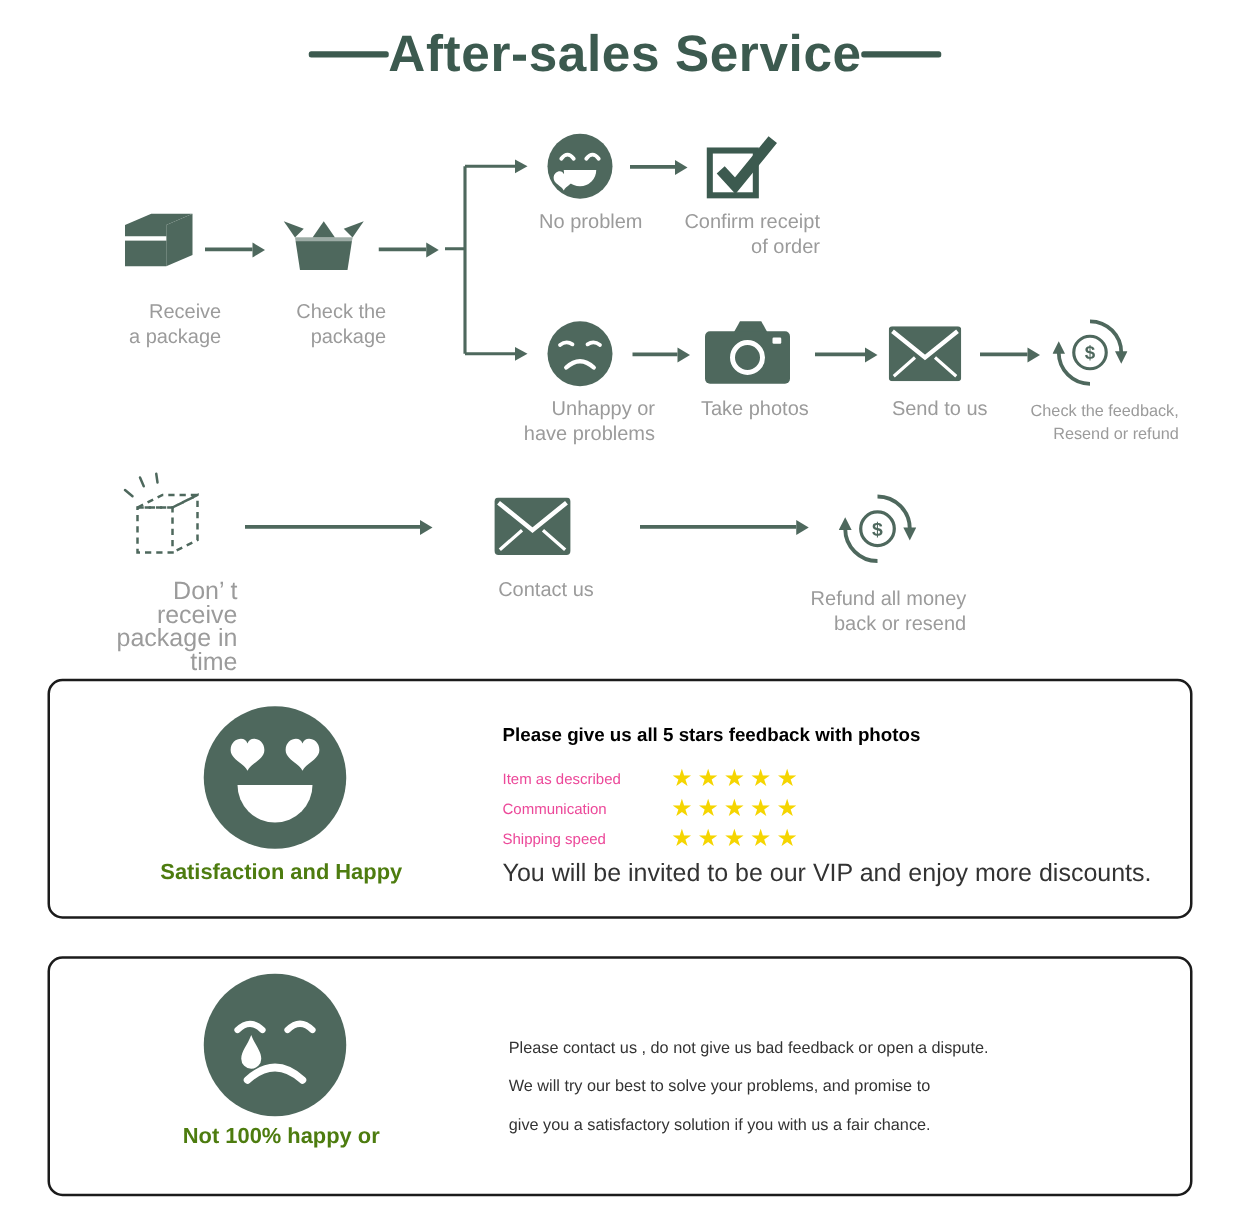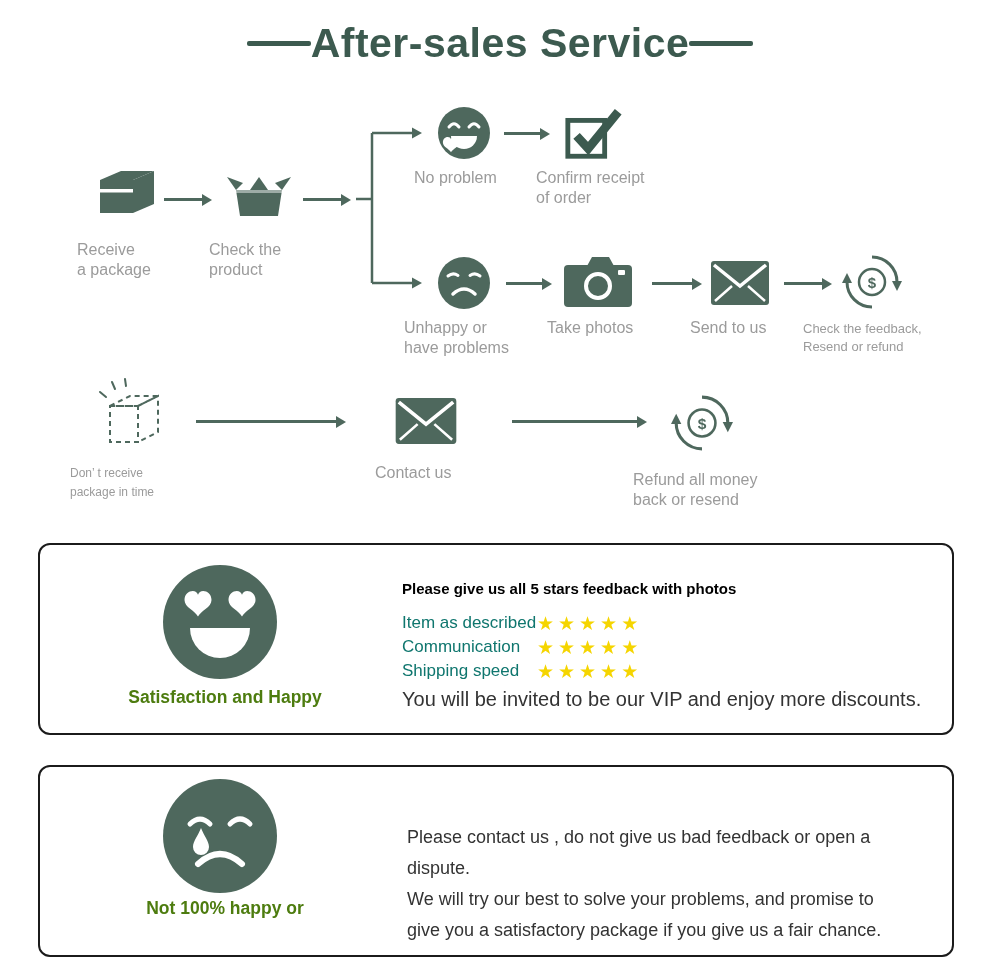--- a/index.html
+++ b/index.html
@@ -11,36 +11,36 @@
   }
   *{box-sizing:border-box;margin:0;padding:0;}
   body{background:#ffffff;font-family:"Liberation Sans",sans-serif;}
   .canvas{position:relative;width:1000px;height:980px;margin:0 auto;background:#ffffff;overflow:hidden;}
   .abs{position:absolute;}
   
   .title-row{position:absolute;top:12px;left:0;right:0;height:62px;display:flex;align-items:center;justify-content:center;}
   .title-dash{width:64px;height:5px;background:var(--title);border-radius:2px;}
   .title{font-size:41px;font-weight:700;color:var(--title);letter-spacing:0.5px;}
   
-  .lbl{position:absolute;color:var(--label);font-size:16px;text-align:left;line-height:20px;}
-  .lbl.mid{font-size:12px;line-height:19px;}
+  .lbl{position:absolute;color:var(--label);font-size:16px;text-align:right;line-height:20px;}
+  .lbl.mid{font-size:20px;line-height:19px;}
   .lbl.small{font-size:13px;line-height:18px;}
   
   .harrow{position:absolute;height:3px;background:var(--accent);}
   .harrow::after{content:'';position:absolute;right:-10px;top:-4.5px;width:0;height:0;
     border-left:10px solid var(--accent);border-top:6px solid transparent;border-bottom:6px solid transparent;}
   
   .panel{position:absolute;left:38px;width:916px;height:192px;border:2px solid #1b1b1b;border-radius:12px;background:#fff;}
   .face-label{position:absolute;font-weight:700;color:#4d7c0f;font-size:17.5px;text-align:center;line-height:22px;}
   .sec-heading{position:absolute;font-weight:700;color:#000;font-size:15px;}
   .rating-row{display:flex;align-items:center;height:24px;}
-  .rating-label{width:135px;font-size:17px;color:#0f766e;}
+  .rating-label{width:135px;font-size:12px;color:#ec4899;}
   .stars{font-size:19px;color:var(--star);letter-spacing:4px;line-height:1;}
   .sec-footer{position:absolute;font-size:20px;color:#333333;}
-  .para{position:absolute;font-size:18px;color:#333333;line-height:31px;}
+  .para{position:absolute;font-size:13px;color:#333333;line-height:31px;}
   svg text{font-family:"Liberation Sans",sans-serif;}
 </style>
 </head>
 <body>
 
 <div class="canvas">
 
   <div class="title-row">
     <div class="title-dash"></div>
     <h1 class="title">After-sales Service</h1>
@@ -62,21 +62,21 @@
 
   <svg class="abs" style="left:226px;top:168px" width="66" height="50" viewBox="0 0 66 50">
     <polygon points="10,22 56,22 52,48 14,48" fill="var(--accent)"></polygon>
     <polygon points="10,22 1,9 17,15" fill="var(--accent)"></polygon>
     <polygon points="56,22 65,9 49,15" fill="var(--accent)"></polygon>
     <polygon points="24,22 33,9 42,22" fill="var(--accent)"></polygon>
     <rect x="10" y="22" width="46" height="3" fill="#ffffff" opacity="0.45"></rect>
   </svg>
   <div class="lbl" style="left:209px;top:240px;width:100px">
     <div>Check the</div>
-    <div>product</div>
+    <div>package</div>
   </div>
 
   <div class="harrow" style="left:303px;top:198px;width:38px"></div>
 
   <svg class="abs" style="left:348px;top:123px" width="92" height="172" viewBox="0 0 92 172">
     <path d="M8 76 L24 76" stroke="var(--accent)" stroke-width="2.5" fill="none"></path>
     <path d="M24 10 L24 160" stroke="var(--accent)" stroke-width="2.5" fill="none"></path>
     <path d="M24 10 L64 10" stroke="var(--accent)" stroke-width="2.5" fill="none"></path>
     <polygon points="64,4.5 74,10 64,15.5" fill="var(--accent)"></polygon>
     <path d="M24 160 L64 160" stroke="var(--accent)" stroke-width="2.5" fill="none"></path>
@@ -230,17 +230,17 @@
       <path d="M41 52 C38 60 33 65 33 71 A8 8 0 0 0 49 71 C49 65 44 60 41 52 Z" fill="#ffffff"></path>
       <path d="M38 88 Q60 68 82 88" stroke="#ffffff" stroke-width="6" fill="none" stroke-linecap="round"></path>
     </svg>
     <div class="face-label" style="left:60px;top:130px;width:250px">
       <div>Not 100% happy or</div>
     </div>
 
     <div class="para" style="left:367px;top:55px;width:530px">
       <div>Please contact us , do not give us bad feedback or open a dispute.</div>
       <div>We will try our best to solve your problems, and promise to</div>
-      <div>give you a satisfactory package if you give us a fair chance.</div>
+      <div>give you a satisfactory solution if you with us a fair chance.</div>
     </div>
   </div>
 
 </div>
 
 </body></html>

